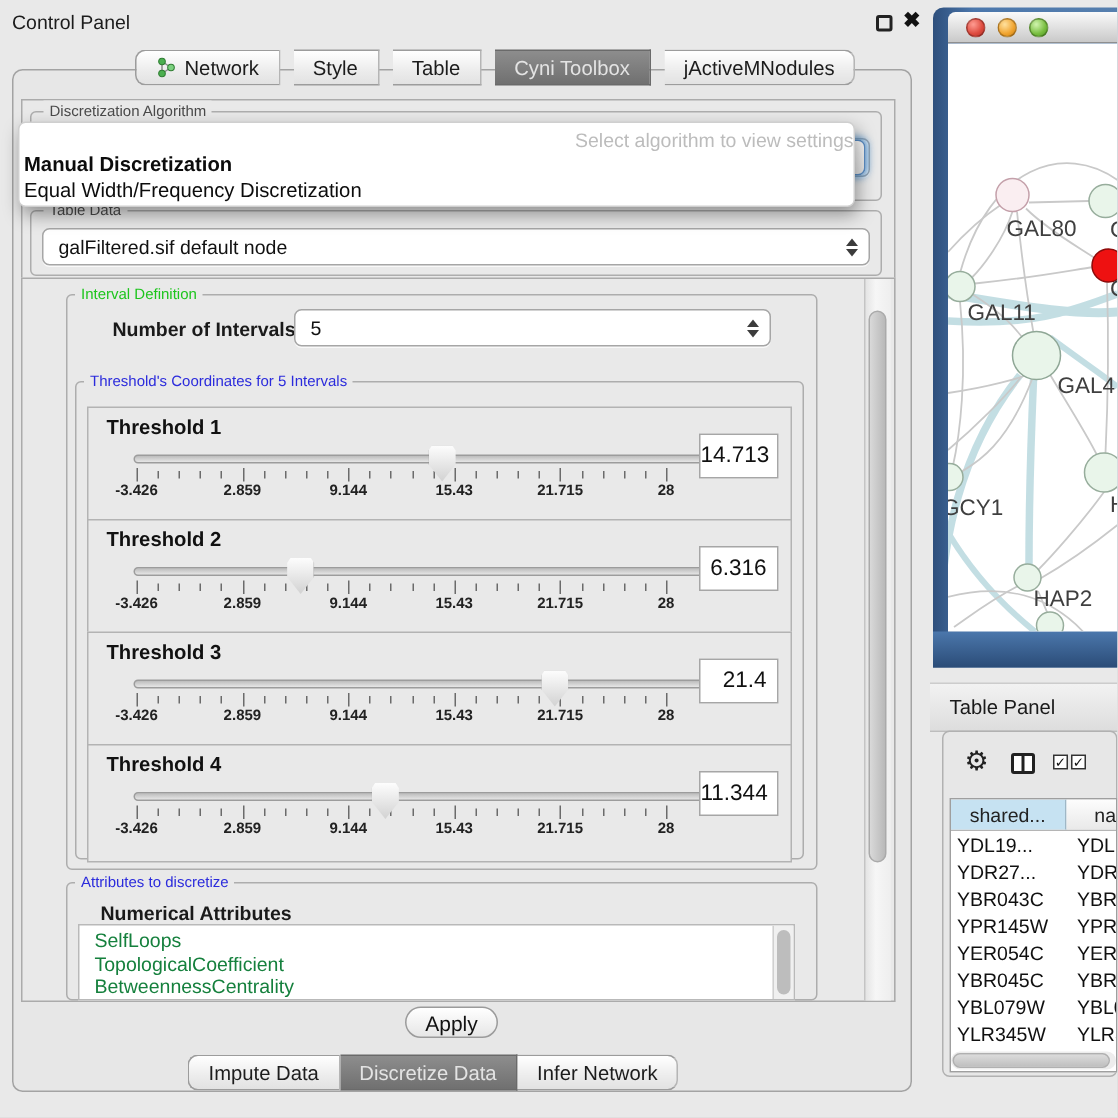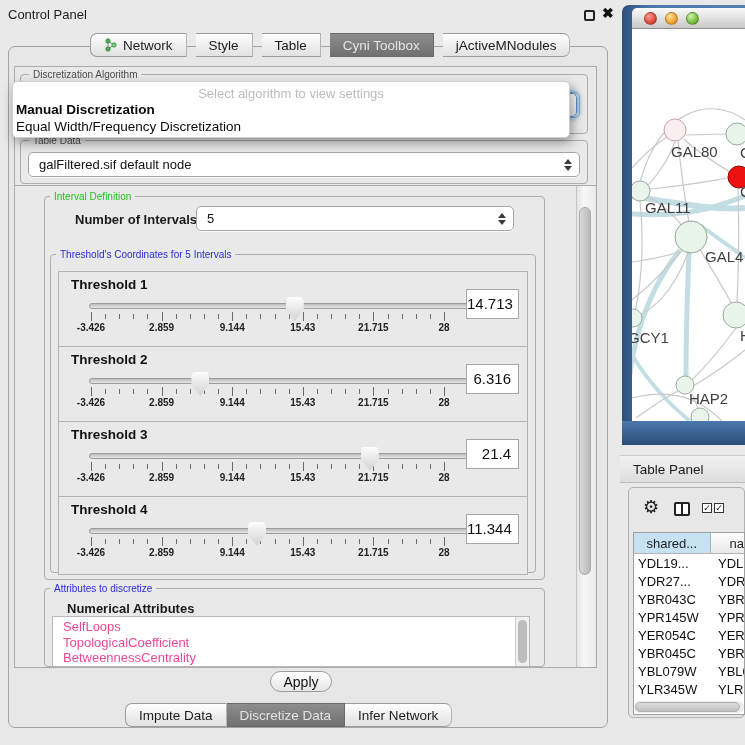--- a/index.html
+++ b/index.html
@@ -52,21 +52,21 @@
     position:absolute; width:22px; height:24px; border:1px solid #5b8fc7; border-radius:5px;
     background:linear-gradient(#ffffff,#e8e8e8); box-shadow:0 0 5px 2px rgba(92,155,213,.85);
   }
 
   
   .popup {
     left:12px; top:81px; width:558px; height:57px; background:#ffffff;
     border:1px solid #cfcfcf; border-radius:5px; box-shadow:2px 5px 12px rgba(0,0,0,.38);
     z-index:30; overflow:hidden;
   }
-  .popup-ph { text-align:center; color:#bcbcbc; font-size:13px; padding-top:4px; height:19px; }
+  .popup-ph { text-align:right; color:#bcbcbc; font-size:13px; padding-top:4px; height:19px; }
   .popup-opt { font-size:13.5px; color:#0c0c0c; padding:0 2px 0 3px; height:17px; line-height:17px; }
   .popup-opt.sel { font-weight:bold; }
 
   
   .pane-b { left:14px; top:185px; width:583px; height:483px; border:1px solid #ababab; background:#e9e9e9; }
   .vsb-track { left:576px; top:186px; width:18px; height:481px; background:linear-gradient(90deg,#e4e4e4,#f6f6f6 40%,#eeeeee); border-left:1px solid #c4c4c4; }
   .vsb-thumb { left:579px; top:207px; width:12px; height:368px; border-radius:6px; background:linear-gradient(90deg,#d9d9d9,#b9b9b9); border:1px solid #aaaaaa; }
 
   
   .th-row { left:58px; width:470px; height:79px; border:1px solid #b3b3b3; background:#e9e9e9; position:absolute; }
@@ -79,21 +79,21 @@
               filter:drop-shadow(0 0 1px #8a8a8a); }
   .ticks { position:absolute; left:32px; top:40px; width:353px; height:10px; }
   .tick { position:absolute; top:2px; width:1px; height:5px; background:#6b6b6b; }
   .tick.major { top:0; height:9px; }
   .tick-lab { position:absolute; top:50px; transform:translateX(-50%); font-size:10px; font-weight:bold; color:#222; letter-spacing:0; }
   .th-value { position:absolute; left:407px; top:17px; width:53px; height:30px; background:#ffffff; border:1px solid #a6a6a6;
               font-size:15px; color:#111; text-align:right; line-height:28px; padding-right:7px; }
 
   
   .attr-list { left:52px; top:616px; width:478px; height:51px; background:#ffffff; border:1px solid #b9b9b9; overflow:hidden; }
-  .attr-item { font-size:13px; color:#ec4899; line-height:15.5px; padding-left:10px; white-space:nowrap; }
+  .attr-item { font-size:13px; color:#15803d; line-height:15.5px; padding-left:10px; white-space:nowrap; }
   .attr-sb { position:absolute; right:0; top:0; width:14px; height:100%; background:#f0f0f0; border-left:1px solid #d0d0d0; }
   .attr-sb-thumb { position:absolute; left:2px; top:3px; width:9px; height:43px; border-radius:5px; background:#bdbdbd; }
 
   
   .apply-btn { left:270px; top:671px; width:62px; height:21px; border:1px solid #9b9b9b; border-radius:11px;
                background:linear-gradient(#ffffff,#e6e6e6); font-size:14px; color:#111;
                display:flex; align-items:center; justify-content:center; }
 
   
   .net-frame { left:622px; top:5px; width:123px; height:440px; border-radius:7px 0 0 0;
@@ -103,21 +103,21 @@
   .net-titlebar { left:632px; top:8px; width:113px; height:21px; border-radius:5px 0 0 0;
                background:linear-gradient(#fafafa,#c9c9c9); border-bottom:1px solid #8f8f8f;
                display:flex; align-items:center; gap:8px; padding-left:12px; }
   .tl { width:13px; height:13px; border-radius:50%; border:1px solid rgba(0,0,0,.25); }
   .tl-red    { background:radial-gradient(circle at 35% 30%, #ff9d93, #dd4a3e 60%, #b23229); }
   .tl-yellow { background:radial-gradient(circle at 35% 30%, #ffe2a0, #f0a32e 60%, #c77f15); }
   .tl-green  { background:radial-gradient(circle at 35% 30%, #d2f5b0, #77bd3f 60%, #4f9422); }
   .net-canvas { left:632px; top:29px; width:113px; height:392px; background:#ffffff; overflow:hidden; }
 
   
-  .tp-titlebar { left:620px; top:455px; width:125px; height:28px; background:linear-gradient(#f2f2f2,#dddddd);
+  .tp-titlebar { left:620px; top:455px; width:125px; height:33px; background:linear-gradient(#f2f2f2,#dddddd);
                  border-top:1px solid #cccccc; border-bottom:1px solid #bdbdbd;
                  display:flex; align-items:center; padding-left:13px; font-size:13.5px; color:#1a1a1a; }
   .tp-box { left:628px; top:487px; width:117px; height:231px; background:#e7e7e7; border:1px solid #b1b1b1; border-radius:5px; }
   .tp-gear { left:643px; top:498px; font-size:18px; color:#222; line-height:18px; }
   .tp-colico { left:674px; top:502px; width:16px; height:14px; border:2px solid #222; border-radius:2px; background:#fff; }
   .tp-colico i { position:absolute; left:50%; top:0; width:2px; height:100%; background:#222; transform:translateX(-50%); }
   .cbx { position:absolute; width:10px; height:10px; border:1.5px solid #333; background:#fff; font-size:9px; line-height:9px; text-align:center; color:#111; }
   .tp-table { left:633px; top:532px; width:112px; height:183px; background:#ffffff; border:1px solid #9f9f9f; overflow:hidden; }
   .tp-header { display:flex; height:21px; border-bottom:1px solid #b5b5b5; }
   .tp-h1 { width:84px; background:#c6e2f2; border-right:1px solid #9fb7c6; font-size:13px; color:#222;

